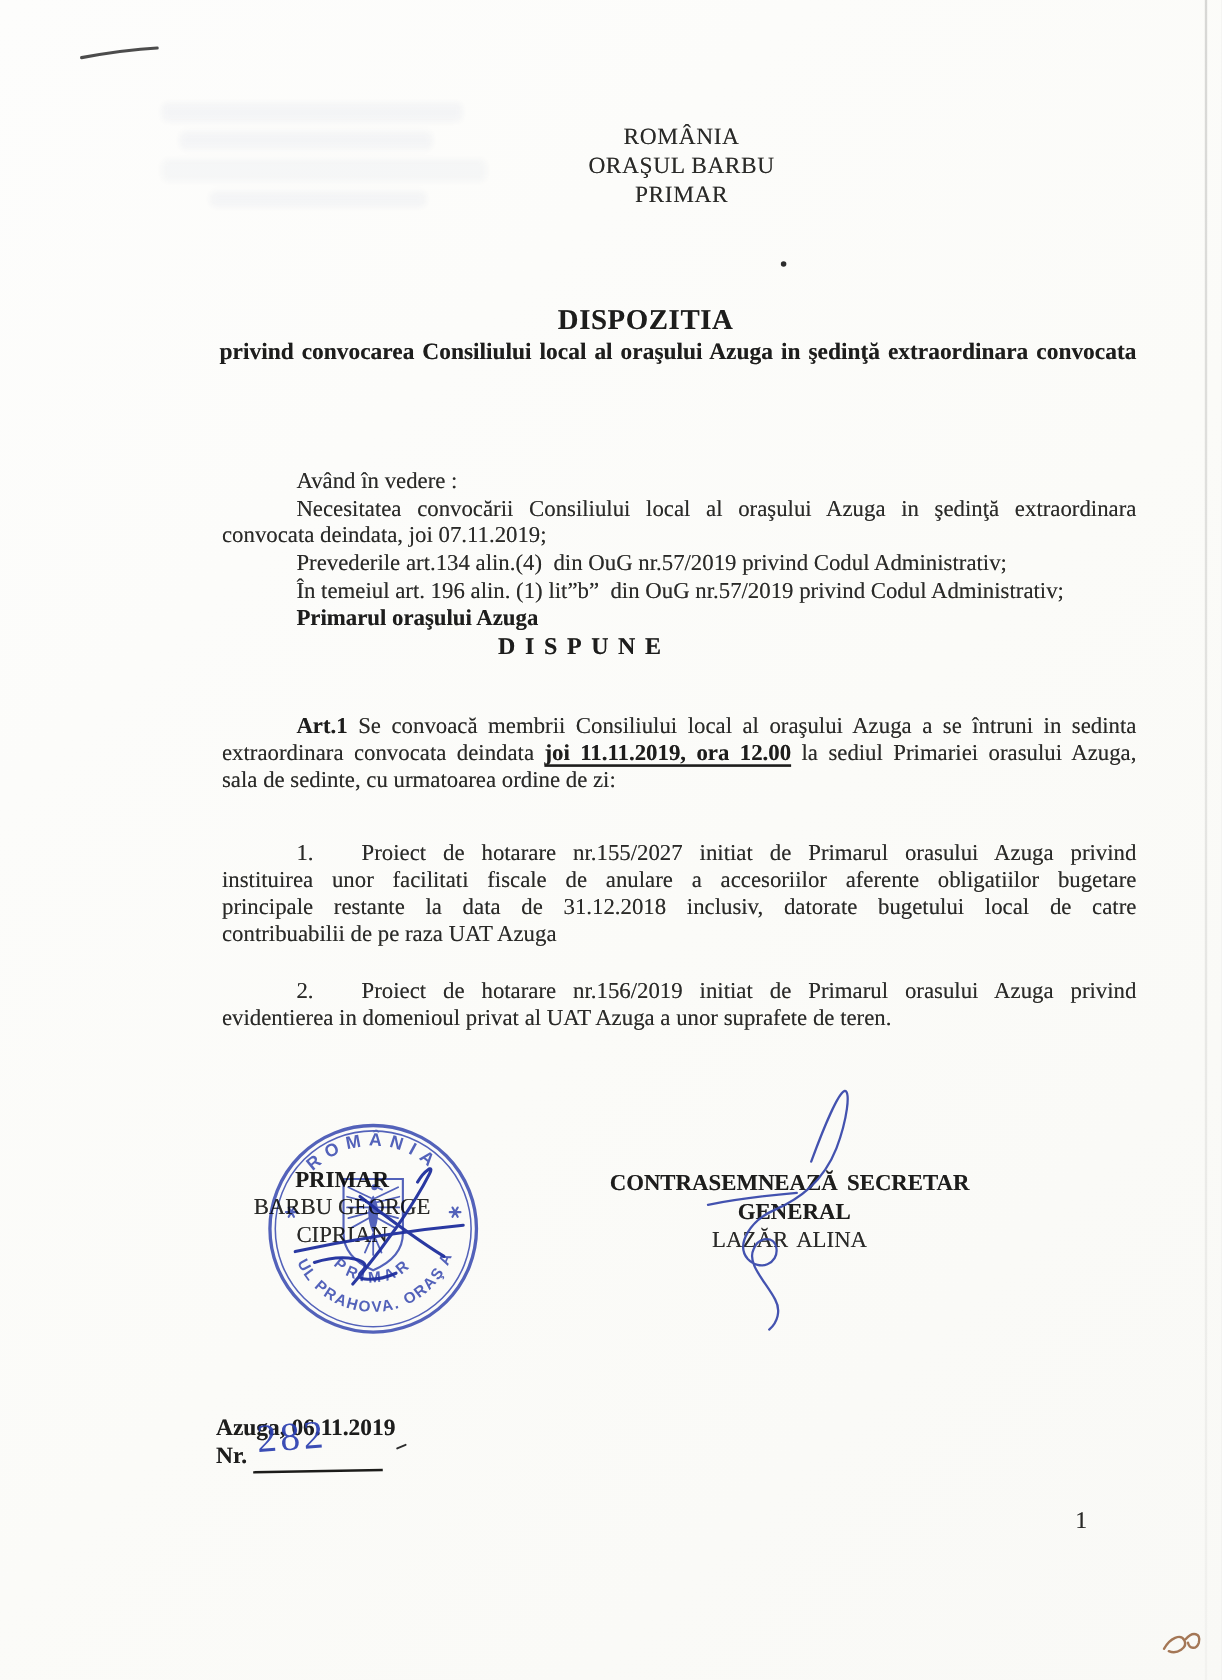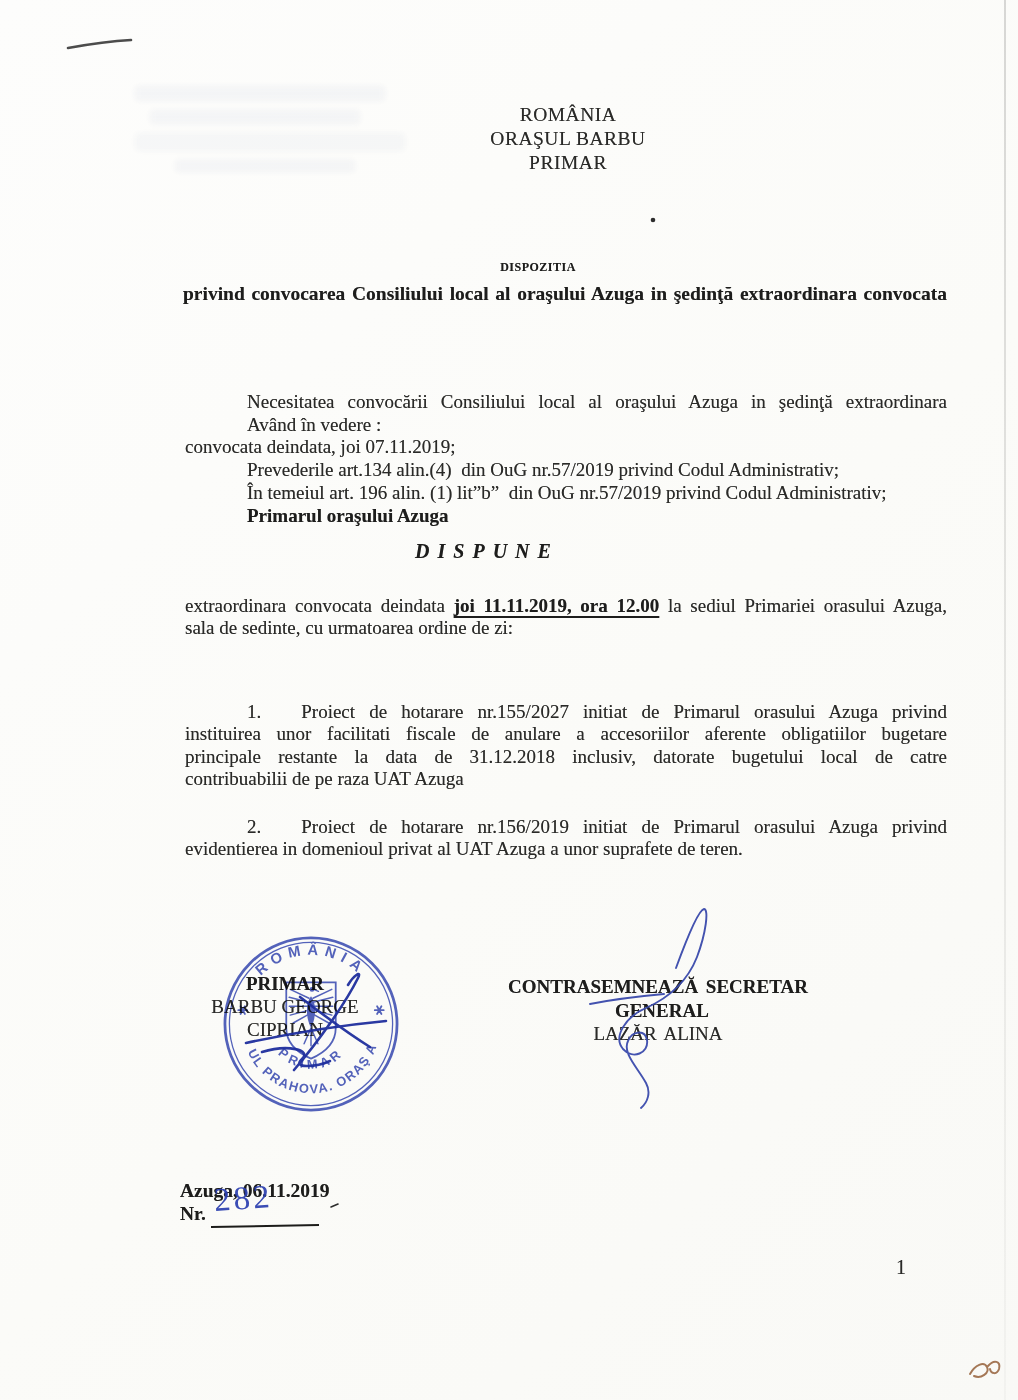--- a/index.html
+++ b/index.html
@@ -12,26 +12,26 @@
   .txt{font-size:19px; line-height:22.4px; color:#2a2a28;
        text-shadow:0 0 .5px rgba(50,50,48,.55);}
   .b{font-weight:bold; color:#1d1d1c;}
   .jf{text-align:justify; text-align-last:justify;}
   .indent{text-indent:62px;}
   .gap{display:inline-block; width:40px;}
   .line{white-space:pre-wrap;}
   .header-block{left:118px; top:103px; width:900px; letter-spacing:.5px;
      font-size:19.5px; line-height:24px; text-align:center;}
   .doc-title{left:185px; top:256px; width:706px; text-align:center;
-     font-size:12px; letter-spacing:.5px;}
+     font-size:24px; letter-spacing:.5px;}
   .subtitle{left:183px; width:764px; font-size:19.5px; line-height:23.5px;}
   .preamble{left:185px; top:391px; width:762px;}
   .preamble .line{line-height:22.7px;}
-  .dispune{left:185px; top:540px; width:604px; text-align:center;
-     font-size:20px; letter-spacing:8px;font-style:italic;}
+  .dispune{left:185px; top:528px; width:604px; text-align:center;
+     font-size:20px; letter-spacing:8px;}
   .art1{left:185px; top:595px; width:762px;}
   .art1 .line{line-height:22.3px;}
   .agenda1{left:185px; top:701px; width:762px;}
   .agenda2{left:185px; top:816px; width:762px;}
   .agenda1 .line,.agenda2 .line{line-height:22.3px;}
   .udate{text-decoration:underline; text-decoration-thickness:2.2px; text-underline-offset:4px;}
   .sig-left{left:179px; top:972px; width:212px; text-align:center; line-height:23px; z-index:2;}
   .sig-right{left:468px; top:975px; width:380px; text-align:center; line-height:23.5px;
      word-spacing:3px; z-index:2;}
   .footer-block{left:180px; top:1179px; line-height:23px; font-size:19.5px;}
@@ -65,31 +65,32 @@
   <div class="abs header-block txt">
     <div class="line">ROMÂNIA</div>
     <div class="line">ORAŞUL BARBU</div>
     <div class="line">PRIMAR</div>
   </div>
 
   <div class="abs doc-title txt b">DISPOZITIA</div>
   <div class="abs subtitle txt b jf line" style="top:282px;">privind convocarea Consiliului local al oraşului Azuga in şedinţă extraordinara convocata</div>
 
   <div class="abs preamble txt">
+    <div class="line indent">Având în vedere :</div>
     <div class="line indent jf">Necesitatea convocării Consiliului local al oraşului Azuga in şedinţă extraordinara</div>
-    <div class="line indent">Având în vedere :</div>
     <div class="line">convocata deindata, joi 07.11.2019;</div>
     <div class="line indent">Prevederile art.134 alin.(4) &nbsp;din OuG nr.57/2019 privind Codul Administrativ;</div>
     <div class="line indent">În temeiul art. 196 alin. (1) lit”b” &nbsp;din OuG nr.57/2019 privind Codul Administrativ;</div>
     <div class="line indent b">Primarul oraşului Azuga</div>
   </div>
 
   <div class="abs dispune txt b">DISPUNE</div>
 
   <div class="abs art1 txt">
+    <div class="line indent jf"><span class="b">Art.1</span><span> Se convoacă membrii Consiliului local al oraşului Azuga a se întruni in sedinta</span></div>
     <div class="line jf"><span>extraordinara convocata deindata </span><span class="b udate">joi 11.11.2019, ora 12.00</span><span> la sediul Primariei orasului Azuga,</span></div>
     <div class="line">sala de sedinte, cu urmatoarea ordine de zi:</div>
   </div>
 
   <div class="abs agenda1 txt">
     <div class="line indent jf"><span>1.</span><span class="gap"></span><span>Proiect de hotarare nr.155/2027 initiat de Primarul orasului Azuga privind</span></div>
     <div class="line jf">instituirea unor facilitati fiscale de anulare a accesoriilor aferente obligatiilor bugetare</div>
     <div class="line jf">principale restante la data de 31.12.2018 inclusiv, datorate bugetului local de catre</div>
     <div class="line">contribuabilii de pe raza UAT Azuga</div>
   </div>

